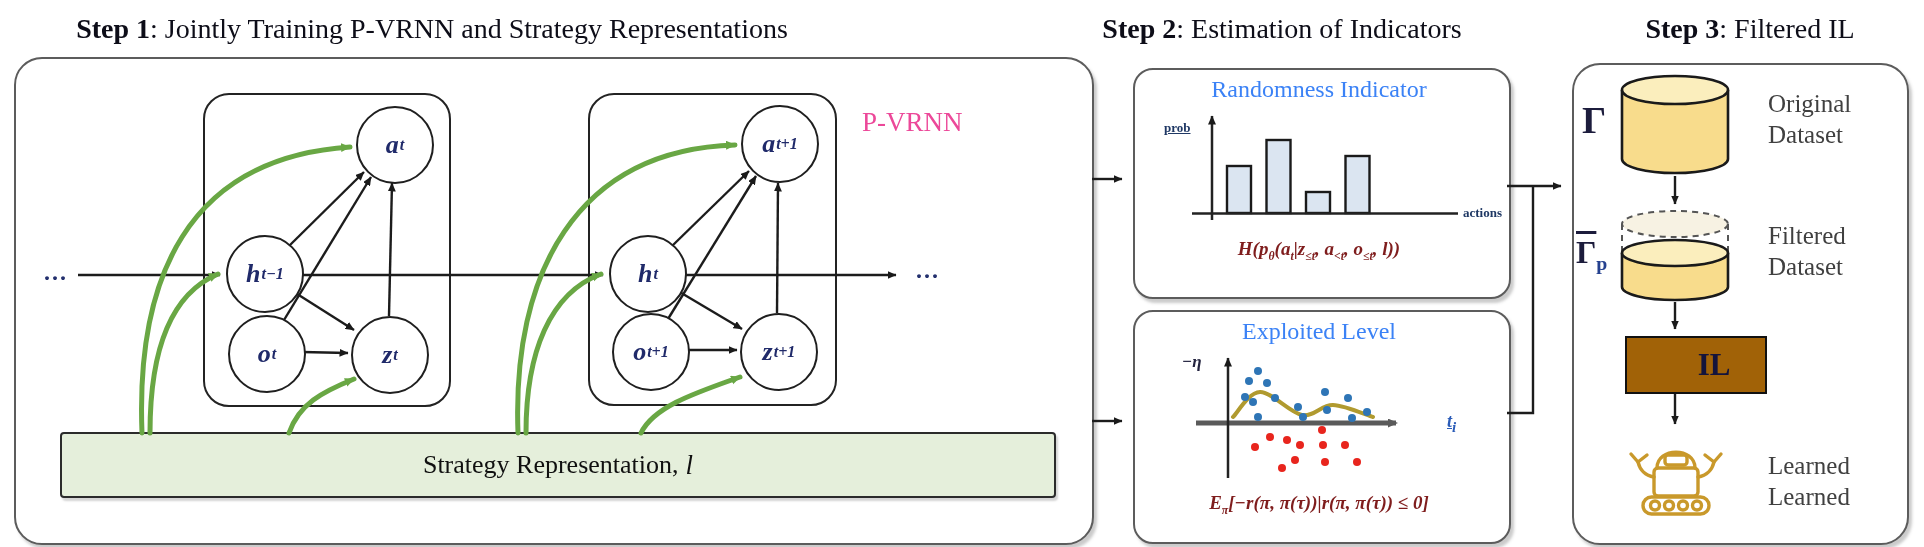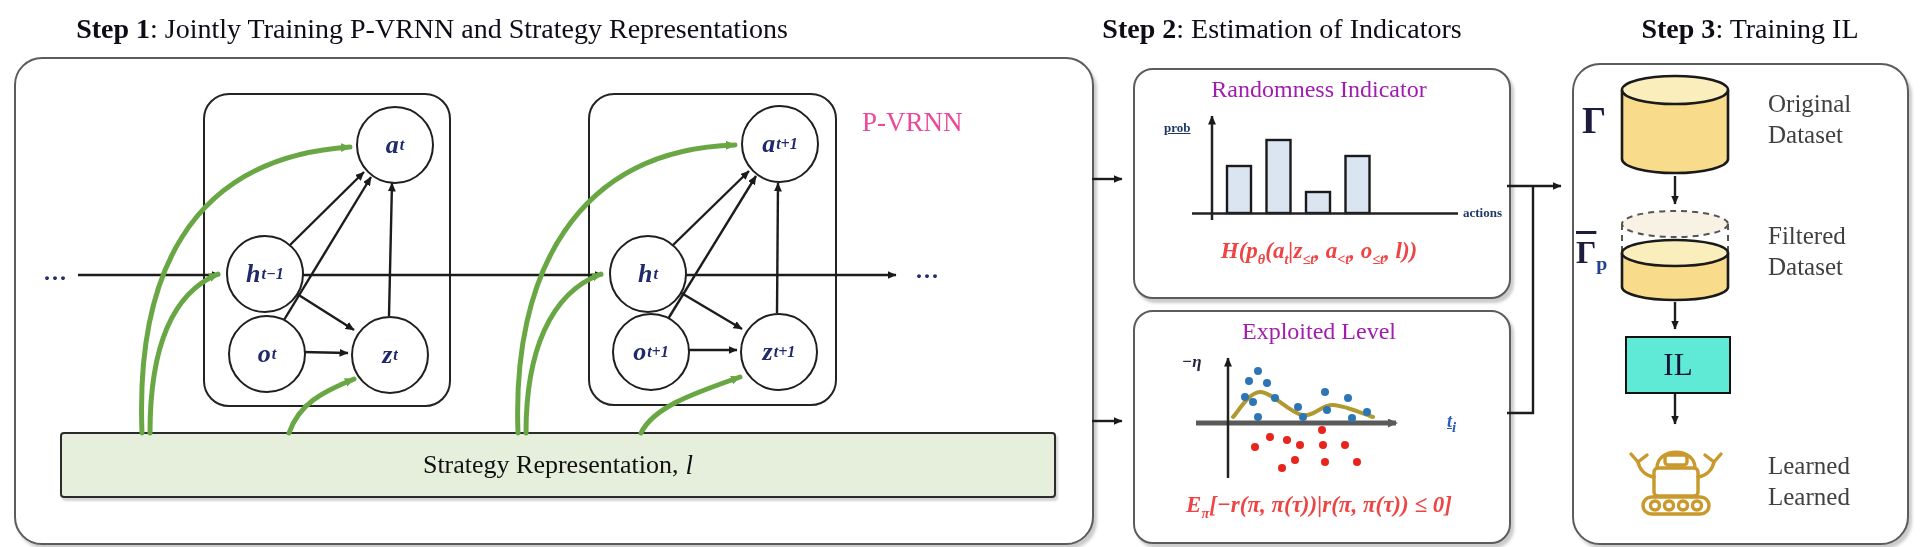--- a/index.html
+++ b/index.html
@@ -18,58 +18,58 @@
         font-style:italic;font-weight:700;font-size:26px;color:#202a6a;z-index:3;}
   .node sub{font-size:0.62em;margin-left:1px;}
   .pvrnn{position:absolute;font-size:27px;color:#ec4899;z-index:3;}
   .dots{position:absolute;font-weight:700;font-size:24px;color:#23306e;z-index:3;letter-spacing:2px;}
   .strategy-bar{position:absolute;left:60px;top:432px;width:992px;height:62px;background:#e5efdb;
         border:2.6px solid #2b2b2b;border-radius:4px;box-shadow:2px 3px 2px rgba(150,150,150,.4);
         display:flex;align-items:center;justify-content:center;font-size:26px;color:#101010;z-index:1;}
   .strategy-bar i{margin-left:7px;font-size:27px;}
   
   .ptitle{position:absolute;transform:translateX(-50%);white-space:nowrap;
-          font-size:24px;color:#a21caf;z-index:3;}
+          font-size:24px;color:#3b82f6;z-index:3;}
   .axis-lab{position:absolute;font-weight:700;font-size:13px;color:#1f3864;z-index:3;}
   .eta-lab{position:absolute;font-weight:700;font-style:italic;font-size:17px;color:#23233f;z-index:3;}
   .ti-lab{position:absolute;font-weight:700;font-style:italic;font-size:18px;color:#2b5cb8;z-index:3;}
   .formula{position:absolute;transform:translateX(-50%);white-space:nowrap;font-style:italic;
-           font-weight:700;font-size:23px;color:#ef4444;z-index:3;}
+           font-weight:700;font-size:19px;color:#7f1d1d;z-index:3;}
   .formula sub{font-size:0.62em;}
   .mini-bar{fill:#dbe5f1;stroke:#1a1a1a;stroke-width:2.4;}
   .dot-blue{fill:#2e75b6;}
   .dot-red{fill:#e8251d;}
   .exp-curve{fill:none;stroke:#b09a2f;stroke-width:4;stroke-linecap:round;}
   
   .gamma{position:absolute;font-weight:700;font-size:38px;color:#1c1c3c;z-index:3;}
   .gamma-p{position:absolute;font-weight:700;font-size:32px;color:#1c1c3c;z-index:3;}
   .gamma-p .ovl{text-decoration:overline;}
   .gamma-p sub{font-size:0.62em;color:#25418f;}
   .ds-label{position:absolute;font-size:25px;line-height:1.25;color:#404040;z-index:3;}
   .il-box{position:absolute;left:1625px;top:336px;width:102px;height:54px;border:2.6px solid #111;
-          background:#5eead4;display:flex;align-items:center;justify-content:center;
-          font-weight:400;font-size:31px;color:#14143c;z-index:3;}
+          background:#a16207;display:flex;align-items:center;justify-content:center;
+          font-weight:700;font-size:31px;color:#14143c;z-index:3;padding-left:36px;}
   #overlay{position:absolute;left:0;top:0;z-index:2;pointer-events:none;}
   .edge{stroke:#1c1c1c;stroke-width:2.4;fill:none;}
   .gedge{stroke:#69a744;stroke-width:5;fill:none;stroke-linecap:round;}
   .axis{stroke:#222;stroke-width:2.5;fill:none;}
   .axis-thick{stroke:#5a5a5a;stroke-width:5;fill:none;}
   .cyl-body{fill:#f8dc8c;stroke:#1a1a1a;stroke-width:2.6;}
   .cyl-top{fill:#fbeebd;stroke:#1a1a1a;stroke-width:2.6;}
   .ghost{fill:#f7f2e3;stroke:#555;stroke-width:2;stroke-dasharray:6 5;}
   .robot{stroke:#c9992b;stroke-width:3.4;fill:none;stroke-linecap:round;stroke-linejoin:round;}
 </style>
 </head>
 <body>
 
 <div id="canvas">
 
   <div class="fig-title" style="left:432px;"><b>Step 1</b><span>: Jointly Training P-VRNN and Strategy Representations</span></div>
   <div class="fig-title" style="left:1282px;"><b>Step 2</b><span>: Estimation of Indicators</span></div>
-  <div class="fig-title" style="left:1750px;"><b>Step 3</b><span>: Training IL</span></div>
+  <div class="fig-title" style="left:1750px;"><b>Step 3</b><span>: Filtered IL</span></div>
 
   <div class="panel" style="left:14px;top:57px;width:1076px;height:484px;"></div>
   <div class="panel" style="left:1133px;top:68px;width:374px;height:227px;border-radius:20px;"></div>
   <div class="panel" style="left:1133px;top:310px;width:374px;height:230px;border-radius:20px;"></div>
   <div class="panel" style="left:1572px;top:63px;width:333px;height:478px;"></div>
 
   <div class="block" style="left:203px;top:93px;width:244px;height:310px;"></div>
   <div class="block" style="left:588px;top:93px;width:245px;height:309px;"></div>
 
   <div class="strategy-bar">

